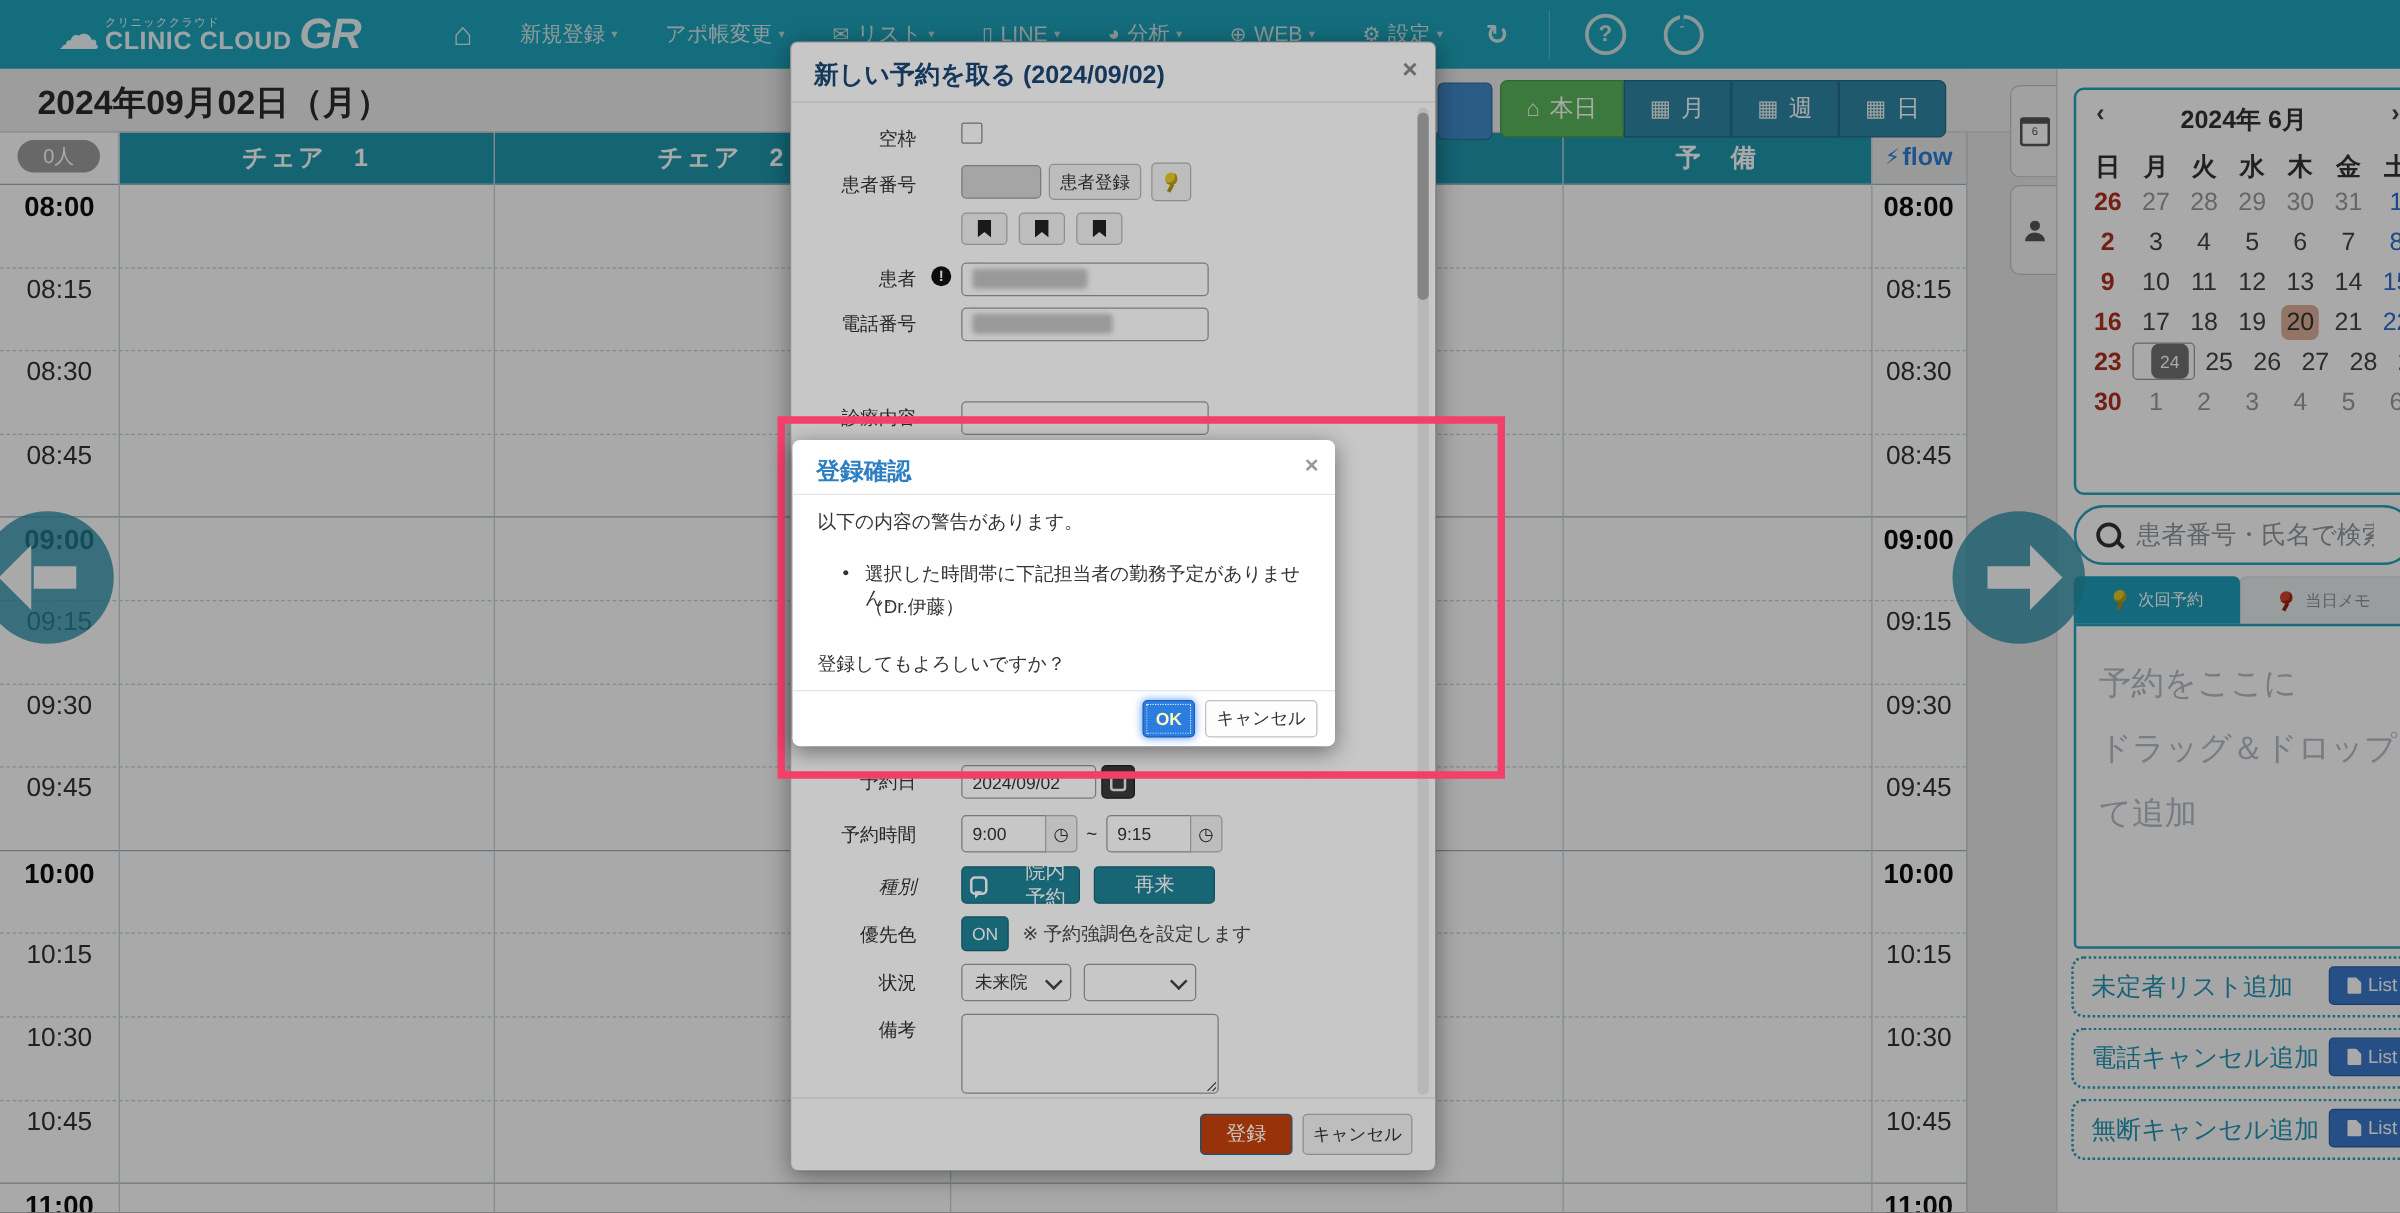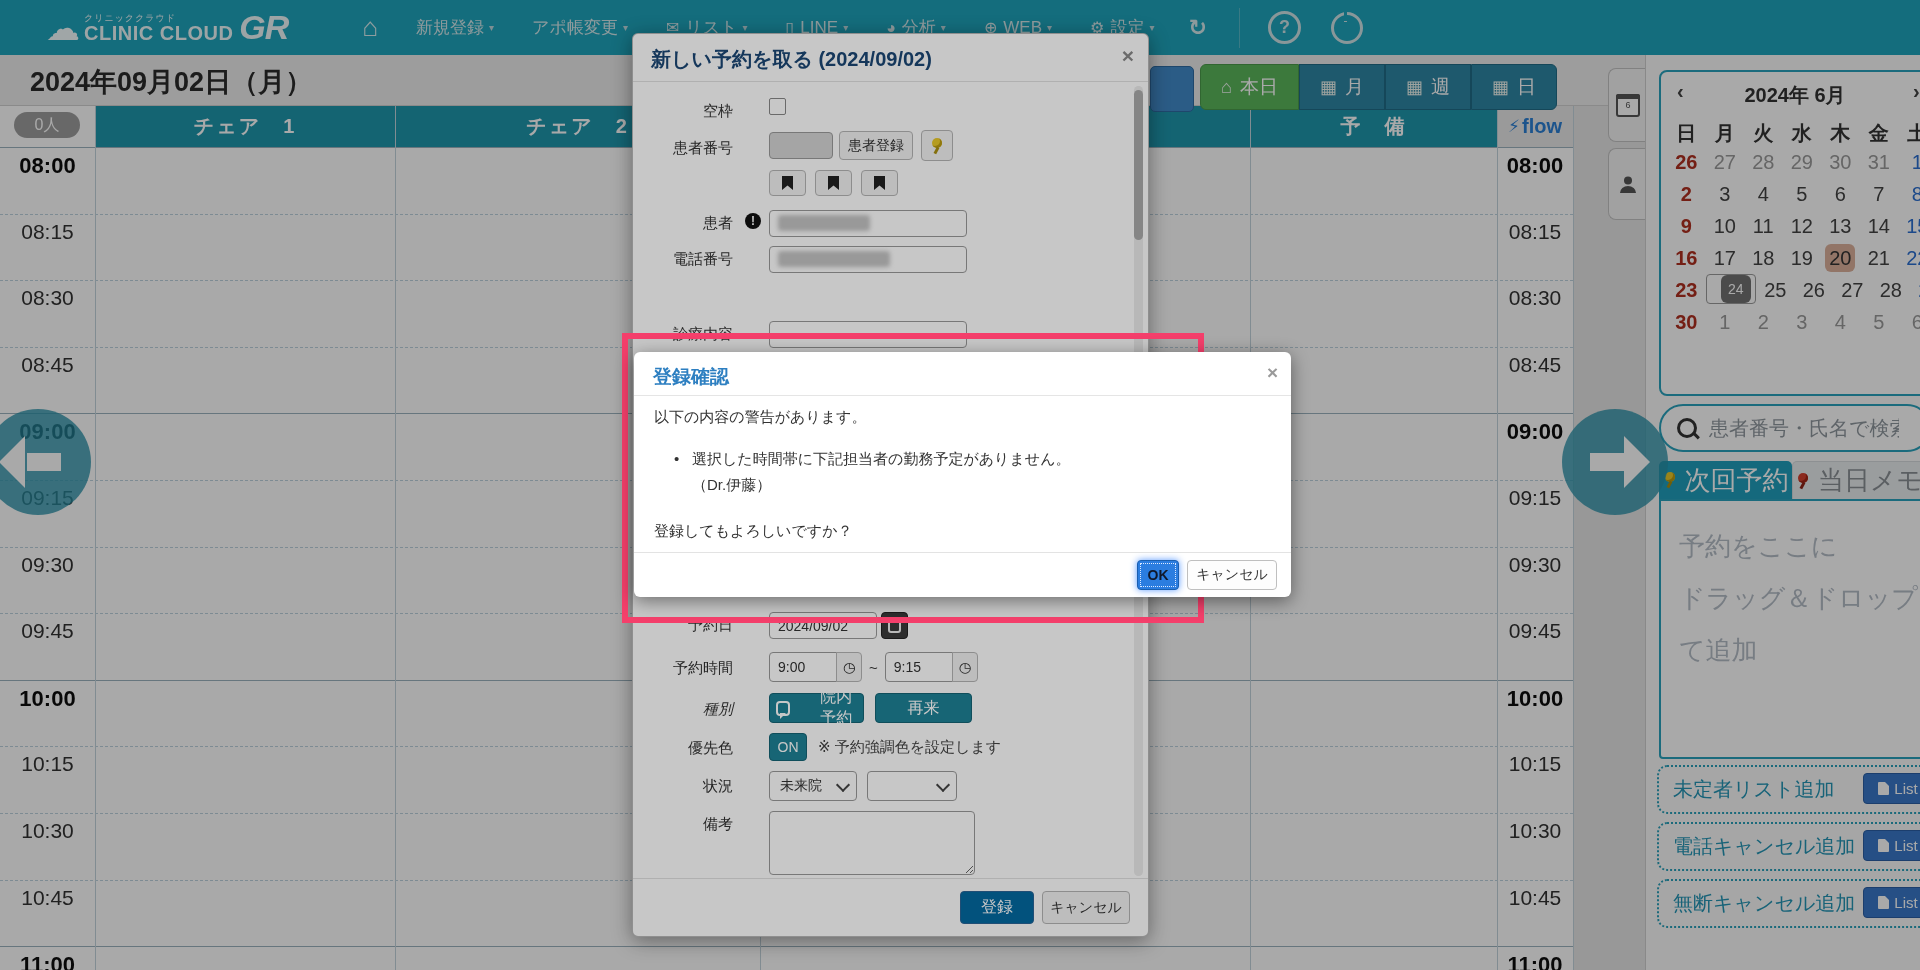--- a/index.html
+++ b/index.html
@@ -83,21 +83,21 @@
   .mc-cell.sat .dv{color:#2b6fd0;}
   .mc-cell.out .dv{color:#9a9a9a;}
   .mc-cell.hl .dv{background:#ddb19c;color:#333;}
   .mc-cell.sel .dv{background:#737373;color:#fff;}
   .srch{position:absolute;left:13px;top:349px;width:268px;height:44px;border:2px solid #2aa3bd;border-radius:24px;background:#fff;display:flex;align-items:center;}
   .mag{position:relative;width:14px;height:14px;border:3px solid #333;border-radius:50%;margin:0 10px 0 16px;}
   .mag::after{content:"";position:absolute;left:12px;top:13px;width:8px;height:3px;background:#333;transform:rotate(45deg);}
   .srch input{border:none;outline:none;font-size:20px;color:#444;width:190px;background:transparent;font-family:inherit;}
   .srch input::placeholder{color:#8f979e;}
   .stabs{position:absolute;left:13px;top:406px;width:268px;height:38px;display:flex;}
-  .stab{flex:1;display:flex;align-items:center;justify-content:center;font-size:26px;cursor:pointer;border-radius:5px 5px 0 0;}
+  .stab{flex:1;display:flex;align-items:center;justify-content:center;font-size:13px;cursor:pointer;border-radius:5px 5px 0 0;}
   .stab.active{background:#219fbc;color:#fff;}
   .stab.idle{background:#e9edef;color:#8a9095;border:1px solid #d5dadd;border-bottom:none;}
   .pin{position:relative;width:15px;height:16px;display:inline-block;margin-right:7px;}
   .pin::before{content:"";position:absolute;left:2px;top:0;width:10px;height:10px;border-radius:50%;}
   .pin::after{content:"";position:absolute;left:5px;top:9px;width:3px;height:7px;transform:rotate(28deg);}
   .pin.yellow::before{background:#e8c82a;box-shadow:inset -2px -2px 0 #b99a12;}
   .pin.yellow::after{background:#a98f10;}
   .pin.red::before{background:#d4402e;box-shadow:inset -2px -2px 0 #a32617;}
   .pin.red::after{background:#8f2417;}
   .dropzone{position:absolute;left:13px;top:444px;width:268px;height:256px;background:#fff;border:2px solid #2aa3bd;border-radius:0 0 4px 4px;}
@@ -135,33 +135,33 @@
   .teal-btn{background:#1e8296;border:1px solid #156475;border-radius:4px;color:#fff;font-size:16px;
             display:flex;align-items:center;justify-content:center;cursor:pointer;}
   .bubble{position:relative;width:15px;height:11px;border:2px solid #fff;border-radius:4px;margin-right:7px;}
   .bubble::after{content:"";position:absolute;left:2px;top:10px;border:3px solid transparent;border-top-color:#fff;border-left-color:#fff;}
   .sel{position:relative;border:1px solid #9a9a9a;border-radius:4px;background:#fff;height:28px;display:flex;align-items:center;
        font-size:14px;color:#333;padding-left:10px;cursor:pointer;}
   .sel .chev{position:absolute;right:8px;top:8px;width:8px;height:8px;border-right:2.5px solid #444;border-bottom:2.5px solid #444;transform:rotate(45deg);}
   .m-scroll{position:absolute;right:5px;top:52px;width:9px;height:790px;background:#ececec;border-radius:5px;}
   .m-thumb{position:absolute;left:0;top:4px;width:9px;height:150px;background:#ababab;border-radius:5px;}
   .m-foot{position:absolute;left:0;right:0;bottom:0;height:57px;border-top:1px solid #e2e2e2;}
-  .btn-primary{background:#0369a1;border:1px solid #2a6496;border-radius:4px;color:#fff;font-size:16px;
+  .btn-primary{background:#c2410c;border:1px solid #2a6496;border-radius:4px;color:#fff;font-size:16px;
                display:flex;align-items:center;justify-content:center;cursor:pointer;}
   
   .confirm-frame{position:absolute;left:622px;top:333px;width:570px;height:278px;border:6px solid #f43f6b;z-index:70;}
-  .confirm{position:absolute;left:6px;top:13px;width:641px;height:245px;background:#fff;border-radius:6px;
-           box-shadow:0 4px 18px rgba(0,0,0,.45);padding-left:16px;}
+  .confirm{position:absolute;left:6px;top:13px;width:434px;height:245px;background:#fff;border-radius:6px;
+           box-shadow:0 4px 18px rgba(0,0,0,.45);}
   .c-title{position:absolute;left:19px;top:12px;font-size:19px;font-weight:bold;color:#2d7fc1;}
   .c-close{position:absolute;right:13px;top:10px;font-size:19px;color:#9a9a9a;font-weight:bold;cursor:pointer;}
   .c-hr{position:absolute;left:0;right:0;top:43px;border-top:1px solid #e5e5e5;}
   .c-text{position:absolute;font-size:15px;color:#333;}
   .c-foot{position:absolute;left:0;right:0;bottom:0;height:44px;border-top:1px solid #e3e3e3;}
   .c-ok{position:absolute;right:112px;top:7px;width:42px;height:30px;background:#2b7de0;border:1px solid #1a5fb0;border-radius:4px;
-        color:#0f172a;font-size:14px;font-weight:bold;display:flex;align-items:center;justify-content:center;cursor:pointer;
+        color:#fef9c3;font-size:14px;font-weight:bold;display:flex;align-items:center;justify-content:center;cursor:pointer;
         box-shadow:0 0 7px rgba(82,150,255,.95);outline:1px dotted #dce9ff;outline-offset:-4px;}
   .c-cancel{position:absolute;right:14px;top:7px;width:90px;height:30px;background:#fdfdfd;border:1px solid #bfbfbf;border-radius:4px;
         color:#333;font-size:14px;display:flex;align-items:center;justify-content:center;cursor:pointer;}
 </style>
 </head>
 <body>
 
 <div id="app">
 
   <div class="navbar">

